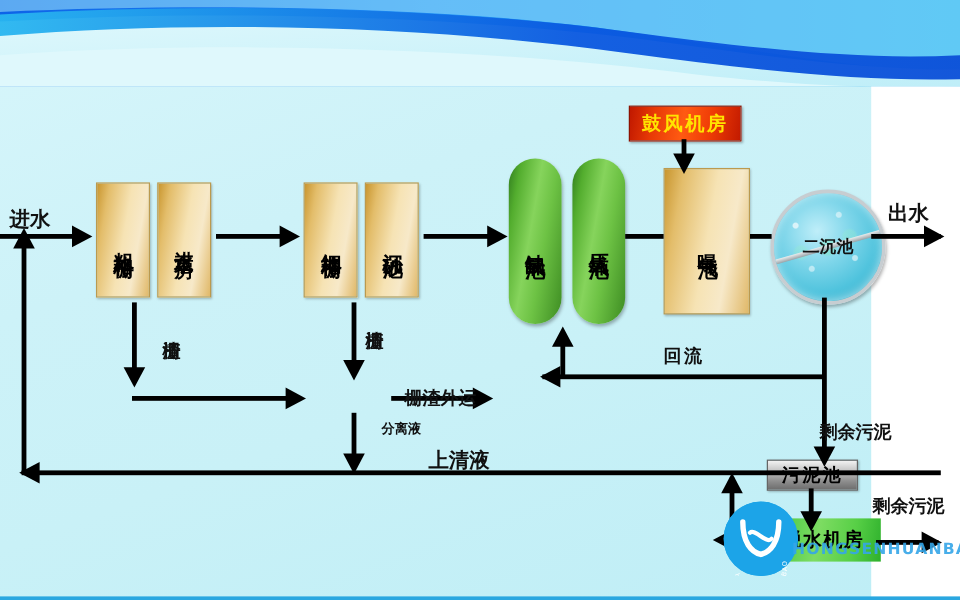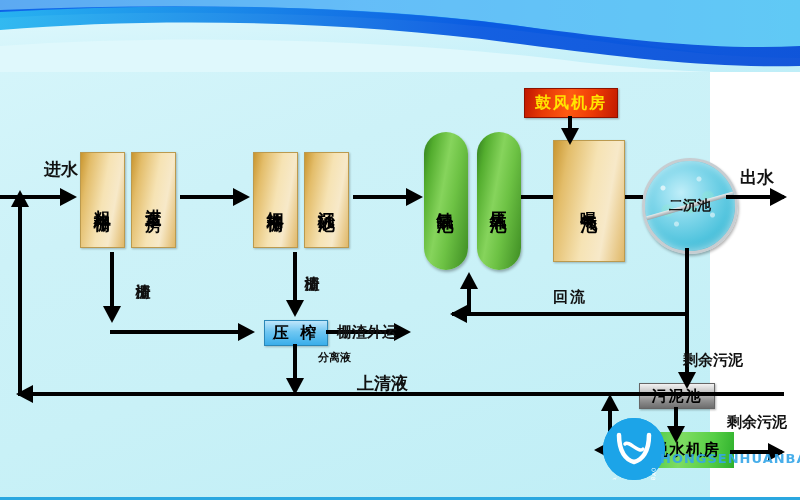--- a/index.html
+++ b/index.html
@@ -3,20 +3,21 @@
 <meta charset="utf-8">
 <style>
   html,body{margin:0;padding:0;}
   body{
     width:800px;height:500px;overflow:hidden;
     font-family:"DejaVu Sans","Liberation Sans",sans-serif;
   }
   #stage{
     position:relative;width:710px;height:500px;
     background:linear-gradient(160deg,#d7f6fb 0%,#cdf2f8 35%,#c9f1f7 60%,#bfeef6 100%);
+    padding-left:16px;
   }
   
   .banner{position:absolute;left:0;top:0;width:800px;height:72px;overflow:hidden;}
   
   .pbox{
     position:absolute;
     display:flex;align-items:center;justify-content:center;
     box-sizing:border-box;
     text-align:center;
     color:#000;
@@ -183,23 +184,20 @@
   <div class="red-box" style="left:524px;top:88px;width:92px;height:28px;font-size:16px;">
     <span>鼓风机房</span>
   </div>
 
   <div class="clarifier" style="left:642px;top:158px;width:90px;height:90px;font-size:14px;">
     <div class="spec"></div>
     <div class="bridge"></div>
     <span class="lbl">二沉池</span>
   </div>
 
-  <div class="blue-box" style="left:264px;top:320px;width:62px;height:24px;font-size:16px;">
-    <span>压 榨</span>
-  </div>
 
   <div class="grey-box" style="left:639px;top:383px;width:74px;height:24px;font-size:15px;">
     <span>污泥池</span>
   </div>
 
   <div class="green-box" style="left:638px;top:432px;width:96px;height:36px;font-size:16px;">
     <span>脱水机房</span>
   </div>
 
   <div class="h-line" style="left:0px;top:195px;width:62px;"></div>
@@ -255,21 +253,21 @@
   <div class="arr arr-d" style="left:667px;top:426px;"></div>
 
   <div class="h-line" style="left:730px;top:450px;width:52px;"></div>
   <div class="arr arr-r" style="left:768px;top:443px;"></div>
 
   <div class="v-line" style="left:608px;top:398px;height:54px;"></div>
   <div class="arr arr-u" style="left:601px;top:394px;"></div>
   <div class="h-line" style="left:608px;top:448px;width:36px;"></div>
   <div class="arr arr-l" style="left:594px;top:441px;"></div>
 
-  <div class="lab" style="left:8px;top:158px;font-size:17px;margin-left:36px;">进水</div>
+  <div class="lab" style="left:8px;top:171px;font-size:17px;">进水</div>
   <div class="lab" style="left:740px;top:166px;font-size:17px;">出水</div>
   <div class="lab v" style="left:133px;top:272px;font-size:15px;">栅渣</div>
   <div class="lab v" style="left:302px;top:264px;font-size:15px;">栅渣</div>
   <div class="lab" style="left:337px;top:323px;font-size:15px;">栅渣外运</div>
   <div class="lab" style="left:318px;top:350px;font-size:11px;">分离液</div>
   <div class="lab" style="left:357px;top:372px;font-size:17px;">上清液</div>
   <div class="lab" style="left:553px;top:288px;font-size:15px;letter-spacing:2px;">回流</div>
   <div class="lab" style="left:683px;top:351px;font-size:15px;">剩余污泥</div>
   <div class="lab" style="left:727px;top:413px;font-size:15px;">剩余污泥</div>
 

